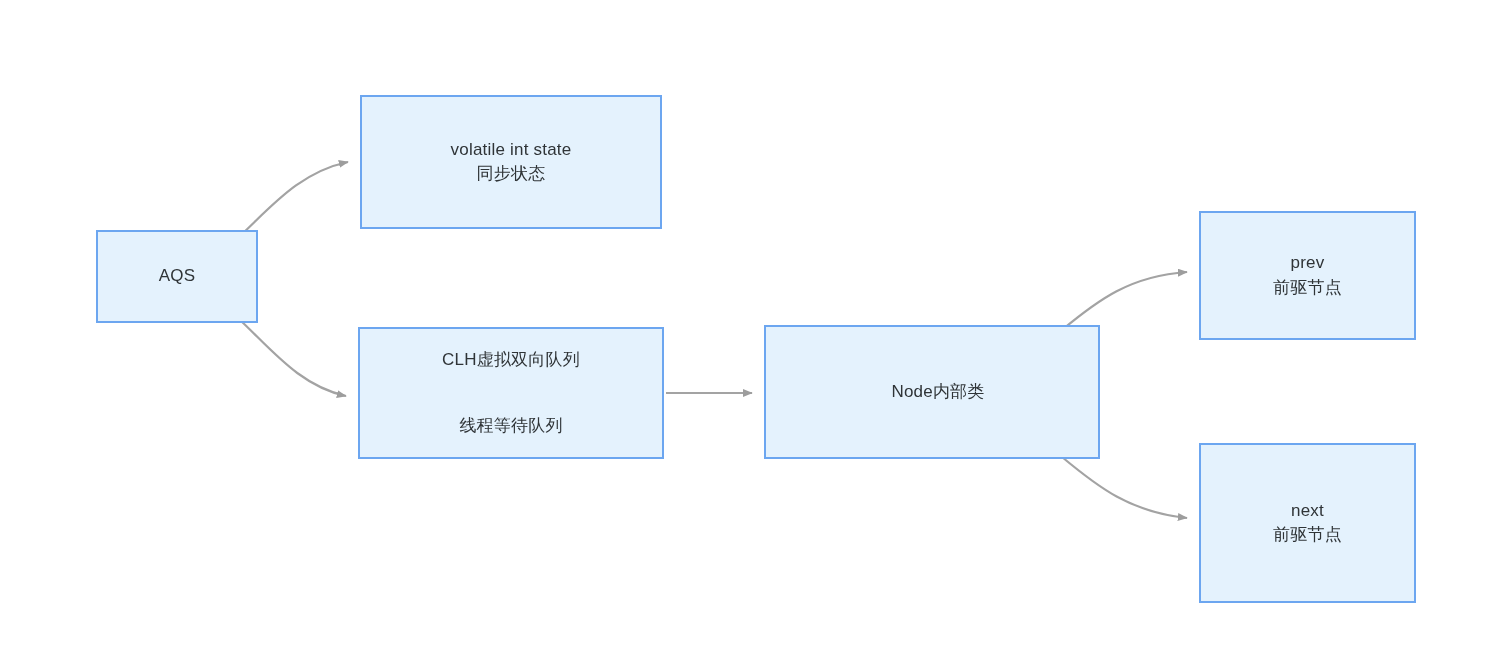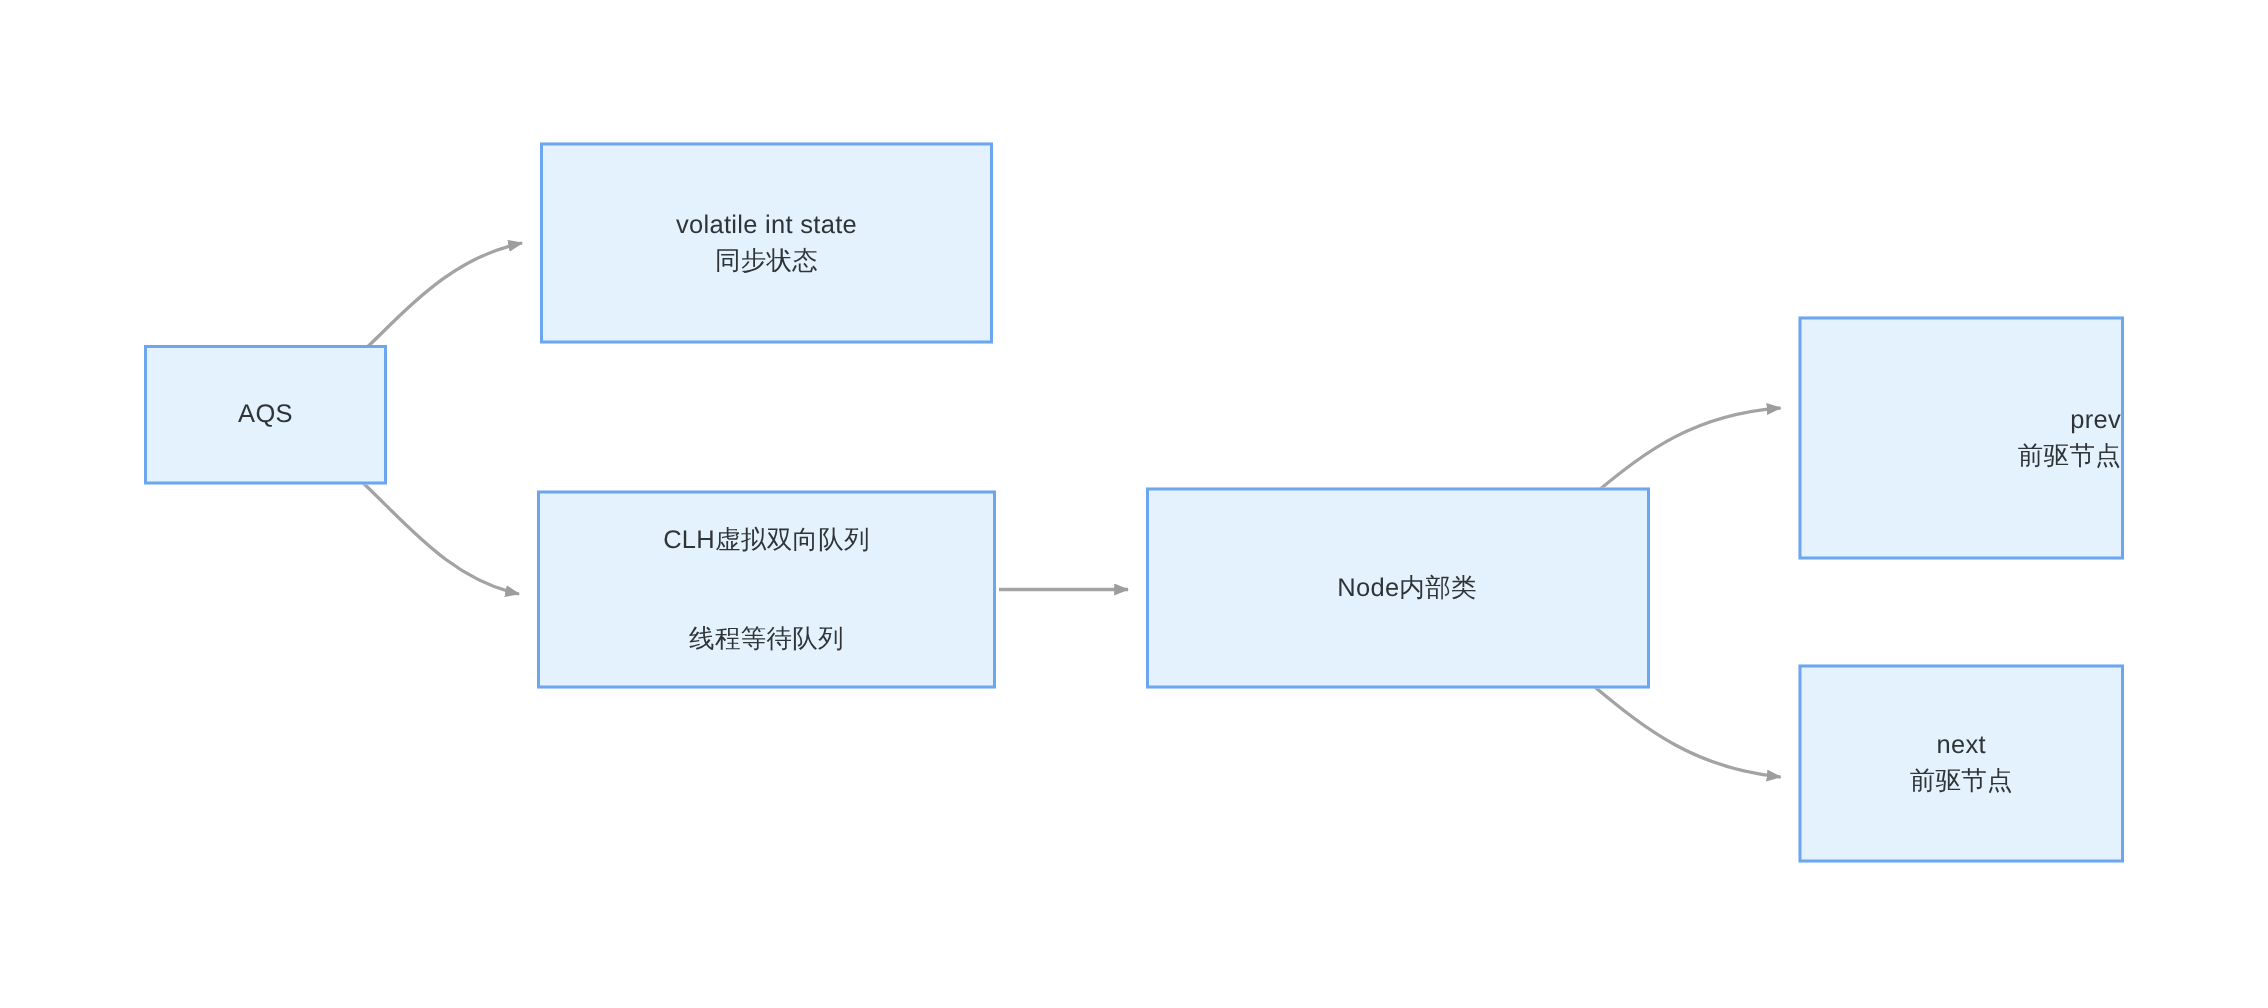--- a/index.html
+++ b/index.html
@@ -43,22 +43,22 @@
   }
   .node .line {
     display: block;
     white-space: nowrap;
   }
   
   #node-aqs        { left: 96px;   top: 230px; width: 162px; height: 93px; align-items: center; }
   #node-state      { left: 360px;  top: 95px;  width: 302px; height: 134px; }
   #node-clh        { left: 358px;  top: 327px; width: 306px; height: 132px; gap: 41px; }
   #node-inner      { left: 764px;  top: 325px; width: 336px; height: 134px; padding-left: 12px; }
-  #node-prev       { left: 1199px; top: 211px; width: 217px; height: 162px; align-items: flex-end; }
-  #node-next       { left: 1199px; top: 443px; width: 217px; height: 132px; }
+  #node-prev       { left: 1199px; top: 211px; width: 217px; height: 129px; }
+  #node-next       { left: 1199px; top: 443px; width: 217px; height: 160px; }
 </style>
 </head>
 <body>
 
 <div id="canvas">
 
   <svg id="edges" width="1512" height="672" viewBox="0 0 1512 672" xmlns="http://www.w3.org/2000/svg">
     <defs>
       <marker id="arrowhead" markerWidth="10" markerHeight="8" refX="9.2" refY="4" orient="auto" markerUnits="userSpaceOnUse">
         <path d="M 0 0 L 10 4 L 0 8 z" fill="#9d9d9d"></path>

